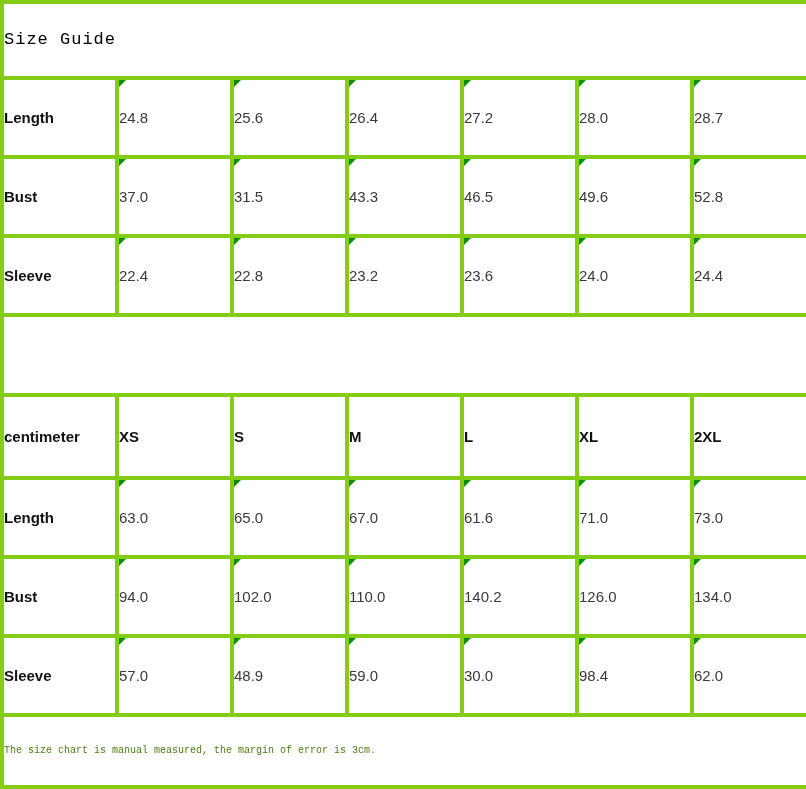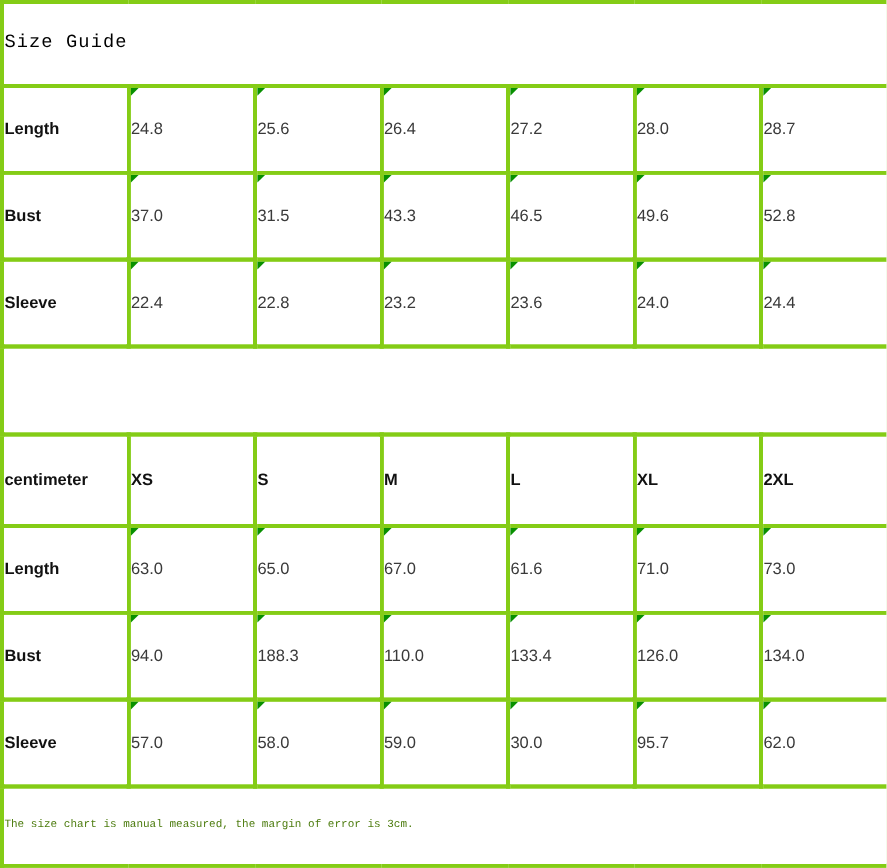--- a/index.html
+++ b/index.html
@@ -109,34 +109,34 @@
     <td class="num"><span class="tri" style="border-top-color: rgb(8, 144, 0);"></span><span>65.0</span></td>
     <td class="num"><span class="tri" style="border-top-color: rgb(8, 144, 0);"></span><span>67.0</span></td>
     <td class="num"><span class="tri" style="border-top-color: rgb(8, 144, 0);"></span><span>61.6</span></td>
     <td class="num"><span class="tri" style="border-top-color: rgb(8, 144, 0);"></span><span>71.0</span></td>
     <td class="num"><span class="tri" style="border-top-color: rgb(8, 144, 0);"></span><span>73.0</span></td>
   </tr>
 
   <tr class="data-row">
     <td class="lbl">Bust</td>
     <td class="num"><span class="tri" style="border-top-color: rgb(8, 144, 0);"></span><span>94.0</span></td>
-    <td class="num"><span class="tri" style="border-top-color: rgb(8, 144, 0);"></span><span>188.3</span></td>
+    <td class="num"><span class="tri" style="border-top-color: rgb(8, 144, 0);"></span><span>102.0</span></td>
     <td class="num"><span class="tri" style="border-top-color: rgb(8, 144, 0);"></span><span>110.0</span></td>
-    <td class="num"><span class="tri" style="border-top-color: rgb(8, 144, 0);"></span><span>133.4</span></td>
+    <td class="num"><span class="tri" style="border-top-color: rgb(8, 144, 0);"></span><span>140.2</span></td>
     <td class="num"><span class="tri" style="border-top-color: rgb(8, 144, 0);"></span><span>126.0</span></td>
     <td class="num"><span class="tri" style="border-top-color: rgb(8, 144, 0);"></span><span>134.0</span></td>
   </tr>
 
   <tr class="data-row">
     <td class="lbl">Sleeve</td>
     <td class="num"><span class="tri" style="border-top-color: rgb(8, 144, 0);"></span><span>57.0</span></td>
-    <td class="num"><span class="tri" style="border-top-color: rgb(8, 144, 0);"></span><span>58.0</span></td>
+    <td class="num"><span class="tri" style="border-top-color: rgb(8, 144, 0);"></span><span>48.9</span></td>
     <td class="num"><span class="tri" style="border-top-color: rgb(8, 144, 0);"></span><span>59.0</span></td>
     <td class="num"><span class="tri" style="border-top-color: rgb(8, 144, 0);"></span><span>30.0</span></td>
-    <td class="num"><span class="tri" style="border-top-color: rgb(8, 144, 0);"></span><span>95.7</span></td>
+    <td class="num"><span class="tri" style="border-top-color: rgb(8, 144, 0);"></span><span>98.4</span></td>
     <td class="num"><span class="tri" style="border-top-color: rgb(8, 144, 0);"></span><span>62.0</span></td>
   </tr>
 
   <tr class="footer-row">
     <td colspan="7">The size chart is manual measured, the margin of error is 3cm.</td>
   </tr>
 </tbody>
     </table>
 </div>
 

